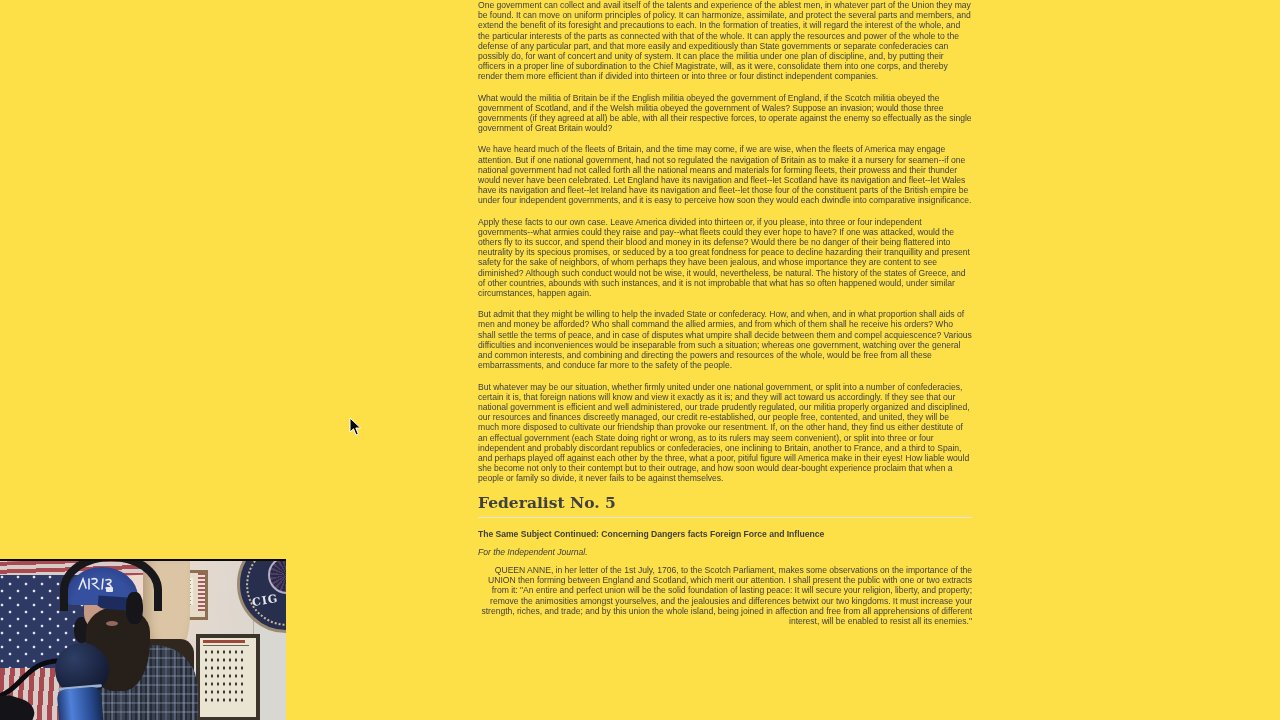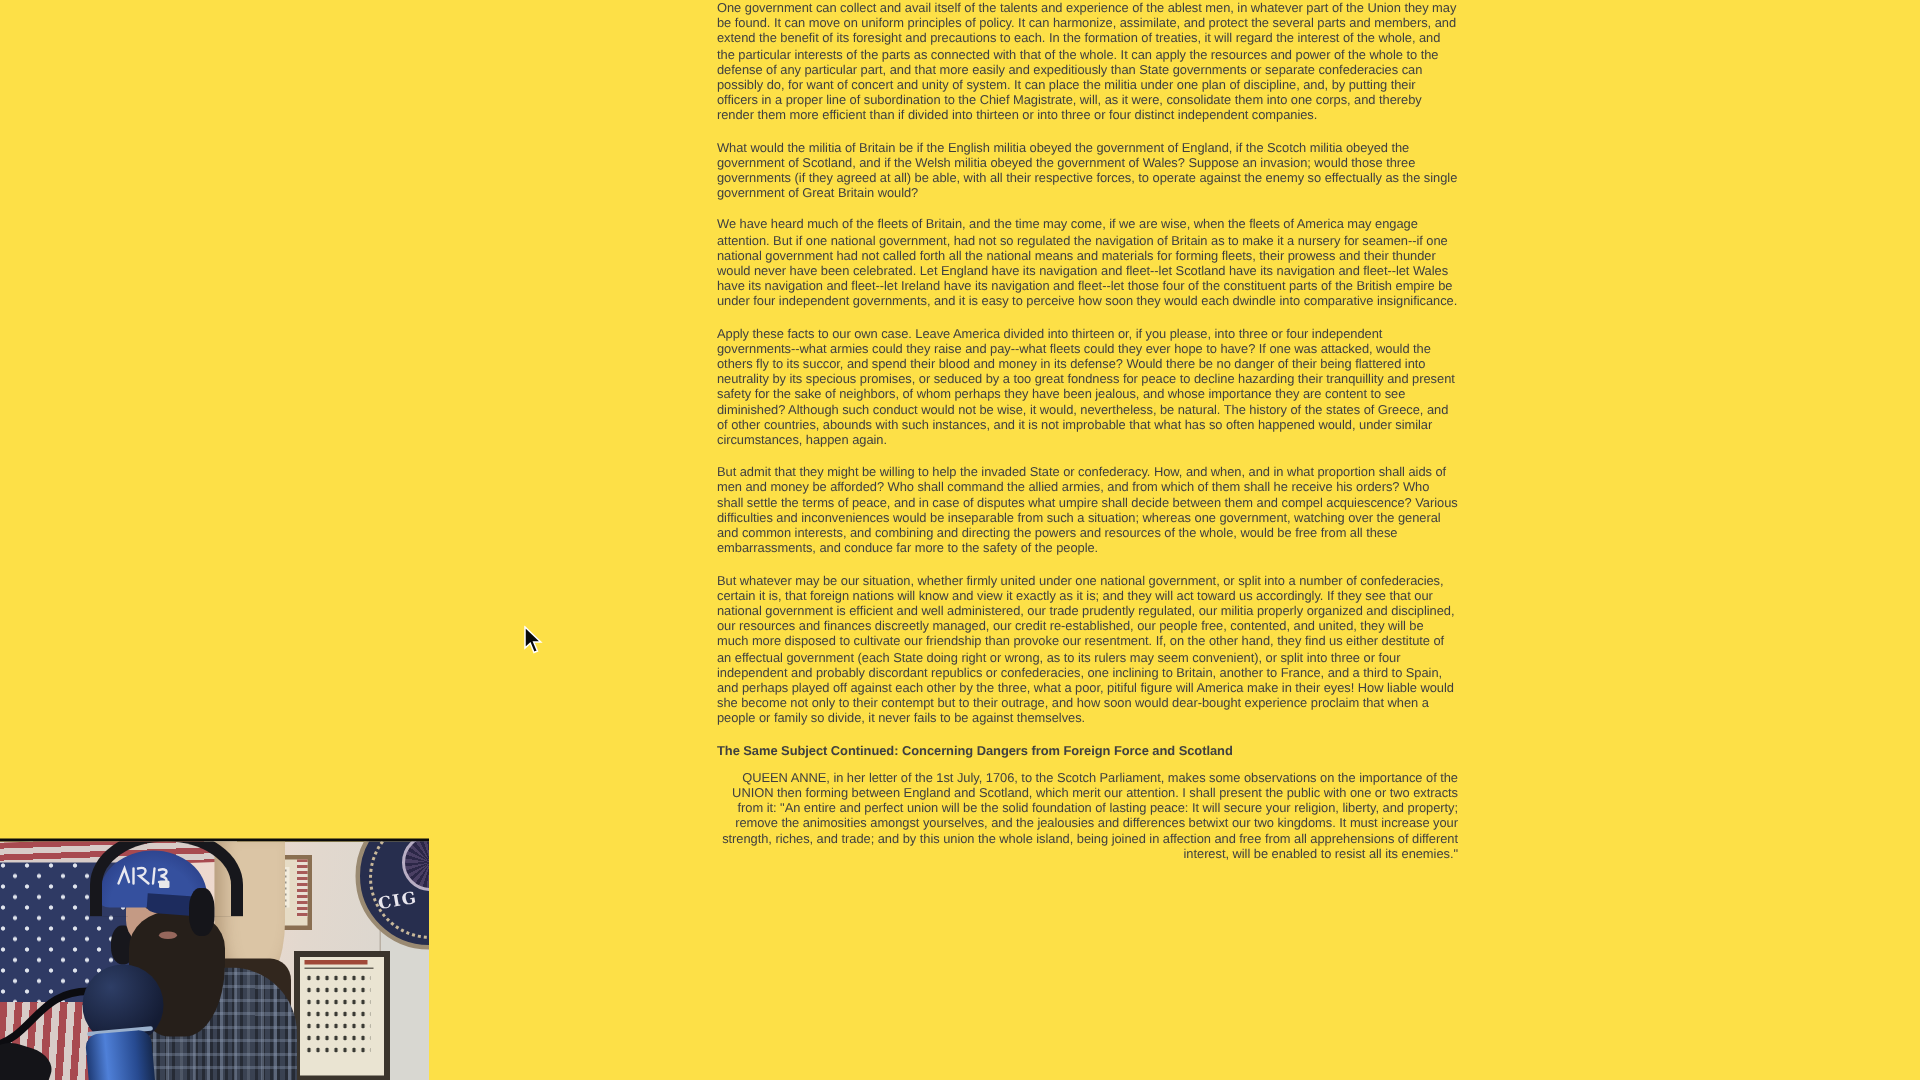--- a/index.html
+++ b/index.html
@@ -86,21 +86,23 @@
 <div id="stage">
 
   <div id="article">
     <p>One government can collect and avail itself of the talents and experience of the ablest men, in whatever part of the Union they may be found. It can move on uniform principles of policy. It can harmonize, assimilate, and protect the several parts and members, and extend the benefit of its foresight and precautions to each. In the formation of treaties, it will regard the interest of the whole, and the particular interests of the parts as connected with that of the whole. It can apply the resources and power of the whole to the defense of any particular part, and that more easily and expeditiously than State governments or separate confederacies can possibly do, for want of concert and unity of system. It can place the militia under one plan of discipline, and, by putting their officers in a proper line of subordination to the Chief Magistrate, will, as it were, consolidate them into one corps, and thereby render them more efficient than if divided into thirteen or into three or four distinct independent companies.</p>
     <p>What would the militia of Britain be if the English militia obeyed the government of England, if the Scotch militia obeyed the government of Scotland, and if the Welsh militia obeyed the government of Wales? Suppose an invasion; would those three governments (if they agreed at all) be able, with all their respective forces, to operate against the enemy so effectually as the single government of Great Britain would?</p>
     <p>We have heard much of the fleets of Britain, and the time may come, if we are wise, when the fleets of America may engage attention. But if one national government, had not so regulated the navigation of Britain as to make it a nursery for seamen--if one national government had not called forth all the national means and materials for forming fleets, their prowess and their thunder would never have been celebrated. Let England have its navigation and fleet--let Scotland have its navigation and fleet--let Wales have its navigation and fleet--let Ireland have its navigation and fleet--let those four of the constituent parts of the British empire be under four independent governments, and it is easy to perceive how soon they would each dwindle into comparative insignificance.</p>
     <p>Apply these facts to our own case. Leave America divided into thirteen or, if you please, into three or four independent governments--what armies could they raise and pay--what fleets could they ever hope to have? If one was attacked, would the others fly to its succor, and spend their blood and money in its defense? Would there be no danger of their being flattered into neutrality by its specious promises, or seduced by a too great fondness for peace to decline hazarding their tranquillity and present safety for the sake of neighbors, of whom perhaps they have been jealous, and whose importance they are content to see diminished? Although such conduct would not be wise, it would, nevertheless, be natural. The history of the states of Greece, and of other countries, abounds with such instances, and it is not improbable that what has so often happened would, under similar circumstances, happen again.</p>
     <p>But admit that they might be willing to help the invaded State or confederacy. How, and when, and in what proportion shall aids of men and money be afforded? Who shall command the allied armies, and from which of them shall he receive his orders? Who shall settle the terms of peace, and in case of disputes what umpire shall decide between them and compel acquiescence? Various difficulties and inconveniences would be inseparable from such a situation; whereas one government, watching over the general and common interests, and combining and directing the powers and resources of the whole, would be free from all these embarrassments, and conduce far more to the safety of the people.</p>
     <p>But whatever may be our situation, whether firmly united under one national government, or split into a number of confederacies, certain it is, that foreign nations will know and view it exactly as it is; and they will act toward us accordingly. If they see that our national government is efficient and well administered, our trade prudently regulated, our militia properly organized and disciplined, our resources and finances discreetly managed, our credit re-established, our people free, contented, and united, they will be much more disposed to cultivate our friendship than provoke our resentment. If, on the other hand, they find us either destitute of an effectual government (each State doing right or wrong, as to its rulers may seem convenient), or split into three or four independent and probably discordant republics or confederacies, one inclining to Britain, another to France, and a third to Spain, and perhaps played off against each other by the three, what a poor, pitiful figure will America make in their eyes! How liable would she become not only to their contempt but to their outrage, and how soon would dear-bought experience proclaim that when a people or family so divide, it never fails to be against themselves.</p>
 
-    <p class="subtitle">The Same Subject Continued: Concerning Dangers from Foreign Force and Scotland</p>
+    <h2>Federalist No. 5</h2>
+    <p class="subtitle">The Same Subject Continued: Concerning Dangers facts Foreign Force and Influence</p>
+    <p class="meta journal">For the Independent Journal.</p>
     <p class="meta first-f5">QUEEN ANNE, in her letter of the 1st July, 1706, to the Scotch Parliament, makes some observations on the importance of the UNION then forming between England and Scotland, which merit our attention. I shall present the public with one or two extracts from it: "An entire and perfect union will be the solid foundation of lasting peace: It will secure your religion, liberty, and property; remove the animosities amongst yourselves, and the jealousies and differences betwixt our two kingdoms. It must increase your strength, riches, and trade; and by this union the whole island, being joined in affection and free from all apprehensions of different interest, will be enabled to resist all its enemies."</p>
   </div>
 
   <div id="webcam">
     <div class="door"></div>
 
     <div class="flag-top"></div>
     <div class="flag-canton"></div>
     <div class="flag-bottom"></div>
 

